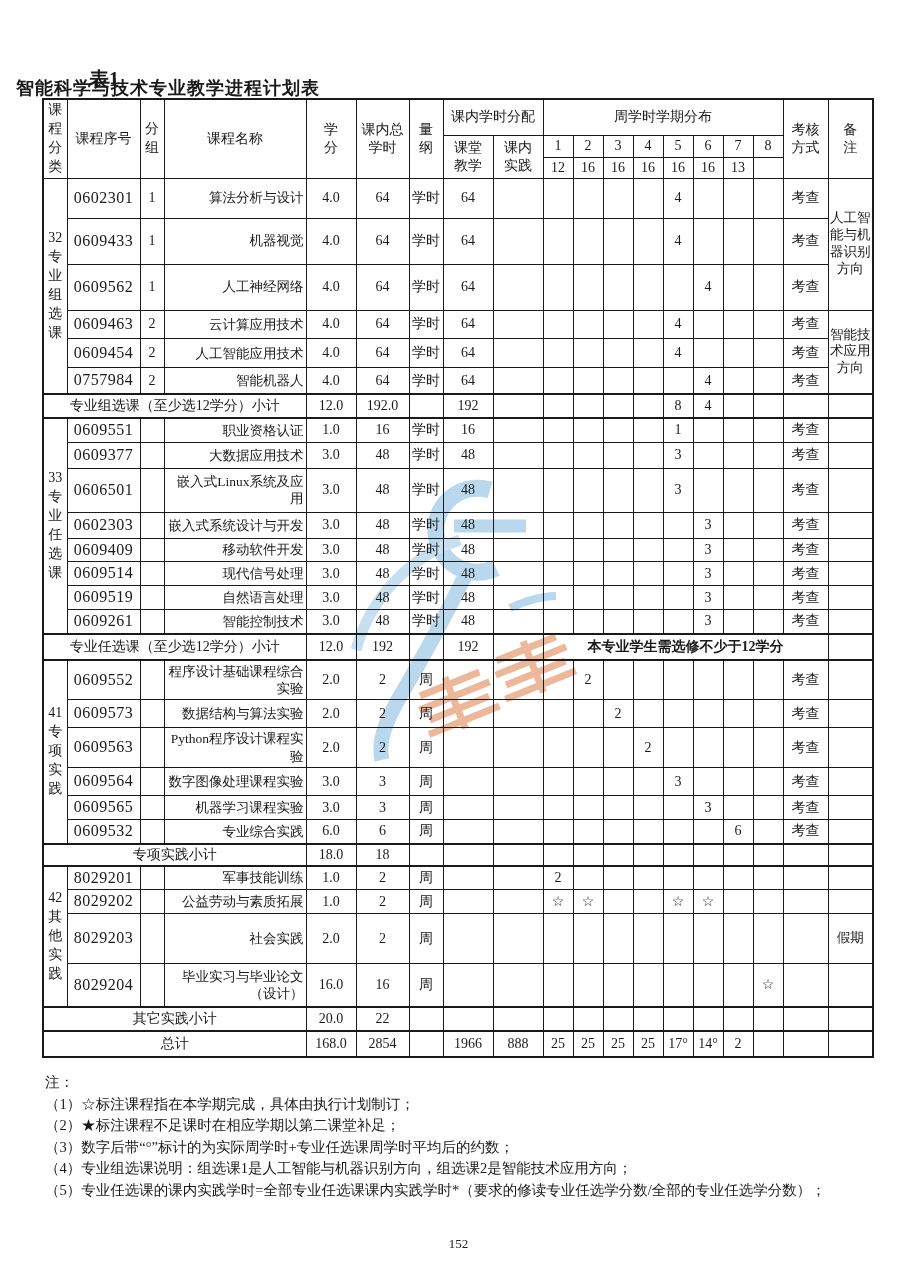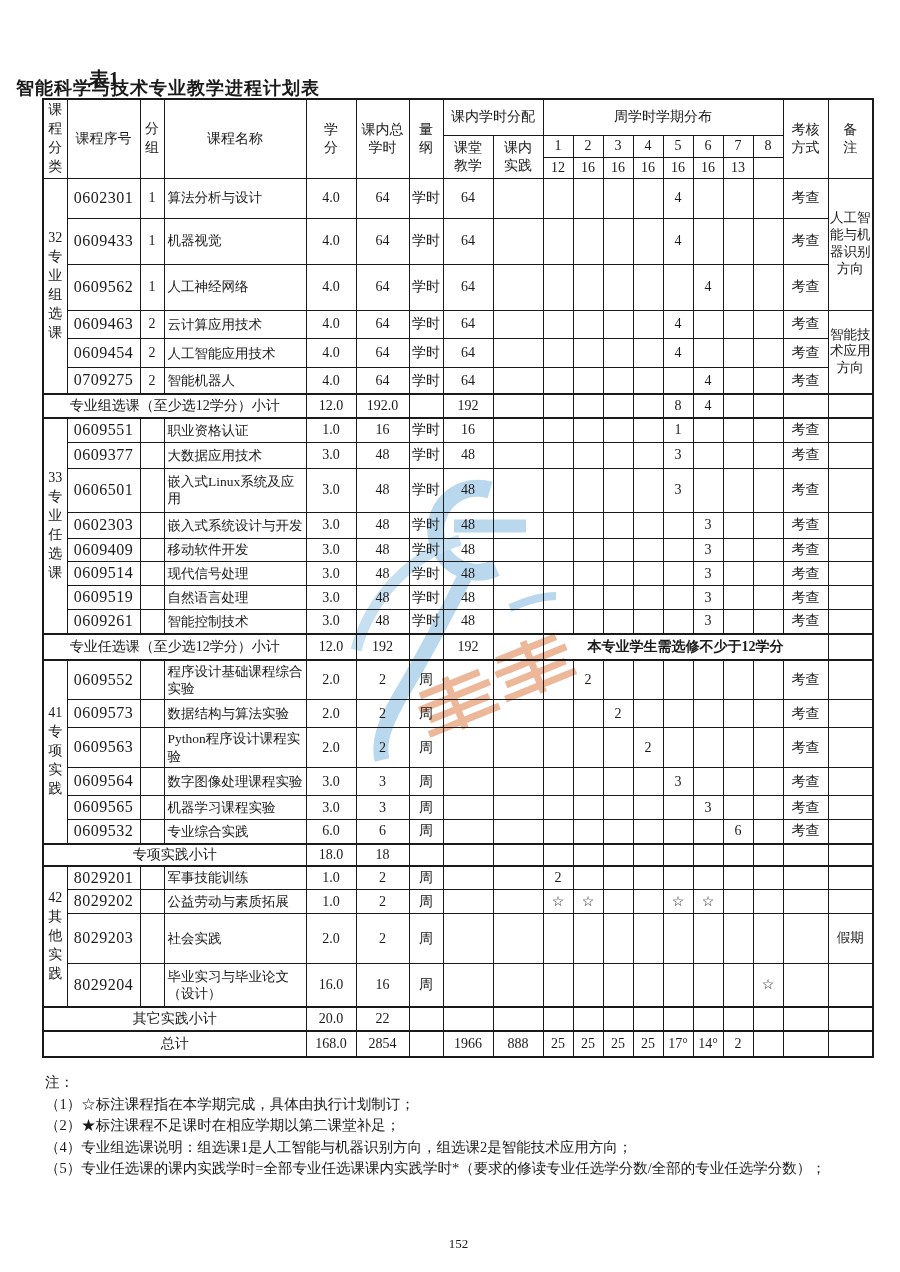--- a/index.html
+++ b/index.html
@@ -9,21 +9,21 @@
   .tbl-label{position:absolute;left:45px;top:66px;font-size:20px;font-weight:bold;margin-left:44px;}
   .title{margin:16px;text-align:left;font-size:18px;font-weight:bold;letter-spacing:1px;}
   .table-wrap{position:relative;margin:8px auto 0 42px;width:830px;}
   .watermark{position:absolute;left:300px;top:340px;z-index:0;opacity:0.75;}
   table{border-collapse:collapse;table-layout:fixed;width:830px;position:relative;z-index:1;background:transparent;}
   th,td{border:1px solid #1a1a1a;padding:1px 2px;font-size:14px;font-weight:normal;
         text-align:center;vertical-align:middle;line-height:1.28;word-break:break-all;}
   th{white-space:pre-line;}
   table{border:2px solid #1a1a1a;}
   .vc{white-space:pre-line;line-height:1.35;}
-  td.nm{text-align:left;padding-left:3px;font-size:13.5px;}
+  td.nm{text-align:right;padding-left:3px;font-size:13.5px;}
   td.no{font-size:16px;letter-spacing:0.5px;}
   .rk{font-size:13.5px;line-height:1.25;padding:16px 1px;}
   tr.sep td{border-top:2px solid #1a1a1a;}
   .bold{font-weight:bold;}
   tr.r36{height:36px;} tr.r18{height:18px;} tr.r40{height:40px;} tr.r46{height:46px;}
   tr.r24{height:24px;} tr.r26{height:26px;} tr.r28{height:28px;}
   tr.r44{height:44px;padding-left:35px;} tr.r22{height:22px;}
   .notes{margin:14px 0 0 45px;width:820px;font-size:14.5px;line-height:21.5px;}
   .pagenum{position:absolute;left:17px;right:0;bottom:20px;text-align:center;font-size:13px;}
 </style>
@@ -224,21 +224,21 @@
             <td></td>
             <td></td>
             <td></td>
             <td>4</td>
             <td></td>
             <td></td>
             <td></td>
         <td>考查</td>
       </tr>
       <tr class="r24">
-        <td class="no">0709275</td>
+        <td class="no">0757984</td>
             <td>2</td>
             <td class="nm">智能机器人</td>
             <td>4.0</td>
             <td>64</td>
             <td>学时</td>
             <td>64</td>
             <td></td>
         <td></td>
             <td></td>
             <td></td>
@@ -712,18 +712,19 @@
             <td></td>
       </tr>
     </tbody>
       </table>
   </div>
 
   <div class="notes">
     <div>注：</div>
     <div>（1）☆标注课程指在本学期完成，具体由执行计划制订；</div>
     <div>（2）★标注课程不足课时在相应学期以第二课堂补足；</div>
+    <div>（3）数字后带“°”标计的为实际周学时+专业任选课周学时平均后的约数；</div>
     <div>（4）专业组选课说明：组选课1是人工智能与机器识别方向，组选课2是智能技术应用方向；</div>
     <div>（5）专业任选课的课内实践学时=全部专业任选课课内实践学时*（要求的修读专业任选学分数/全部的专业任选学分数）；</div>
   </div>
 
   <div class="pagenum">152</div>
 </div>
 
 </body></html>

